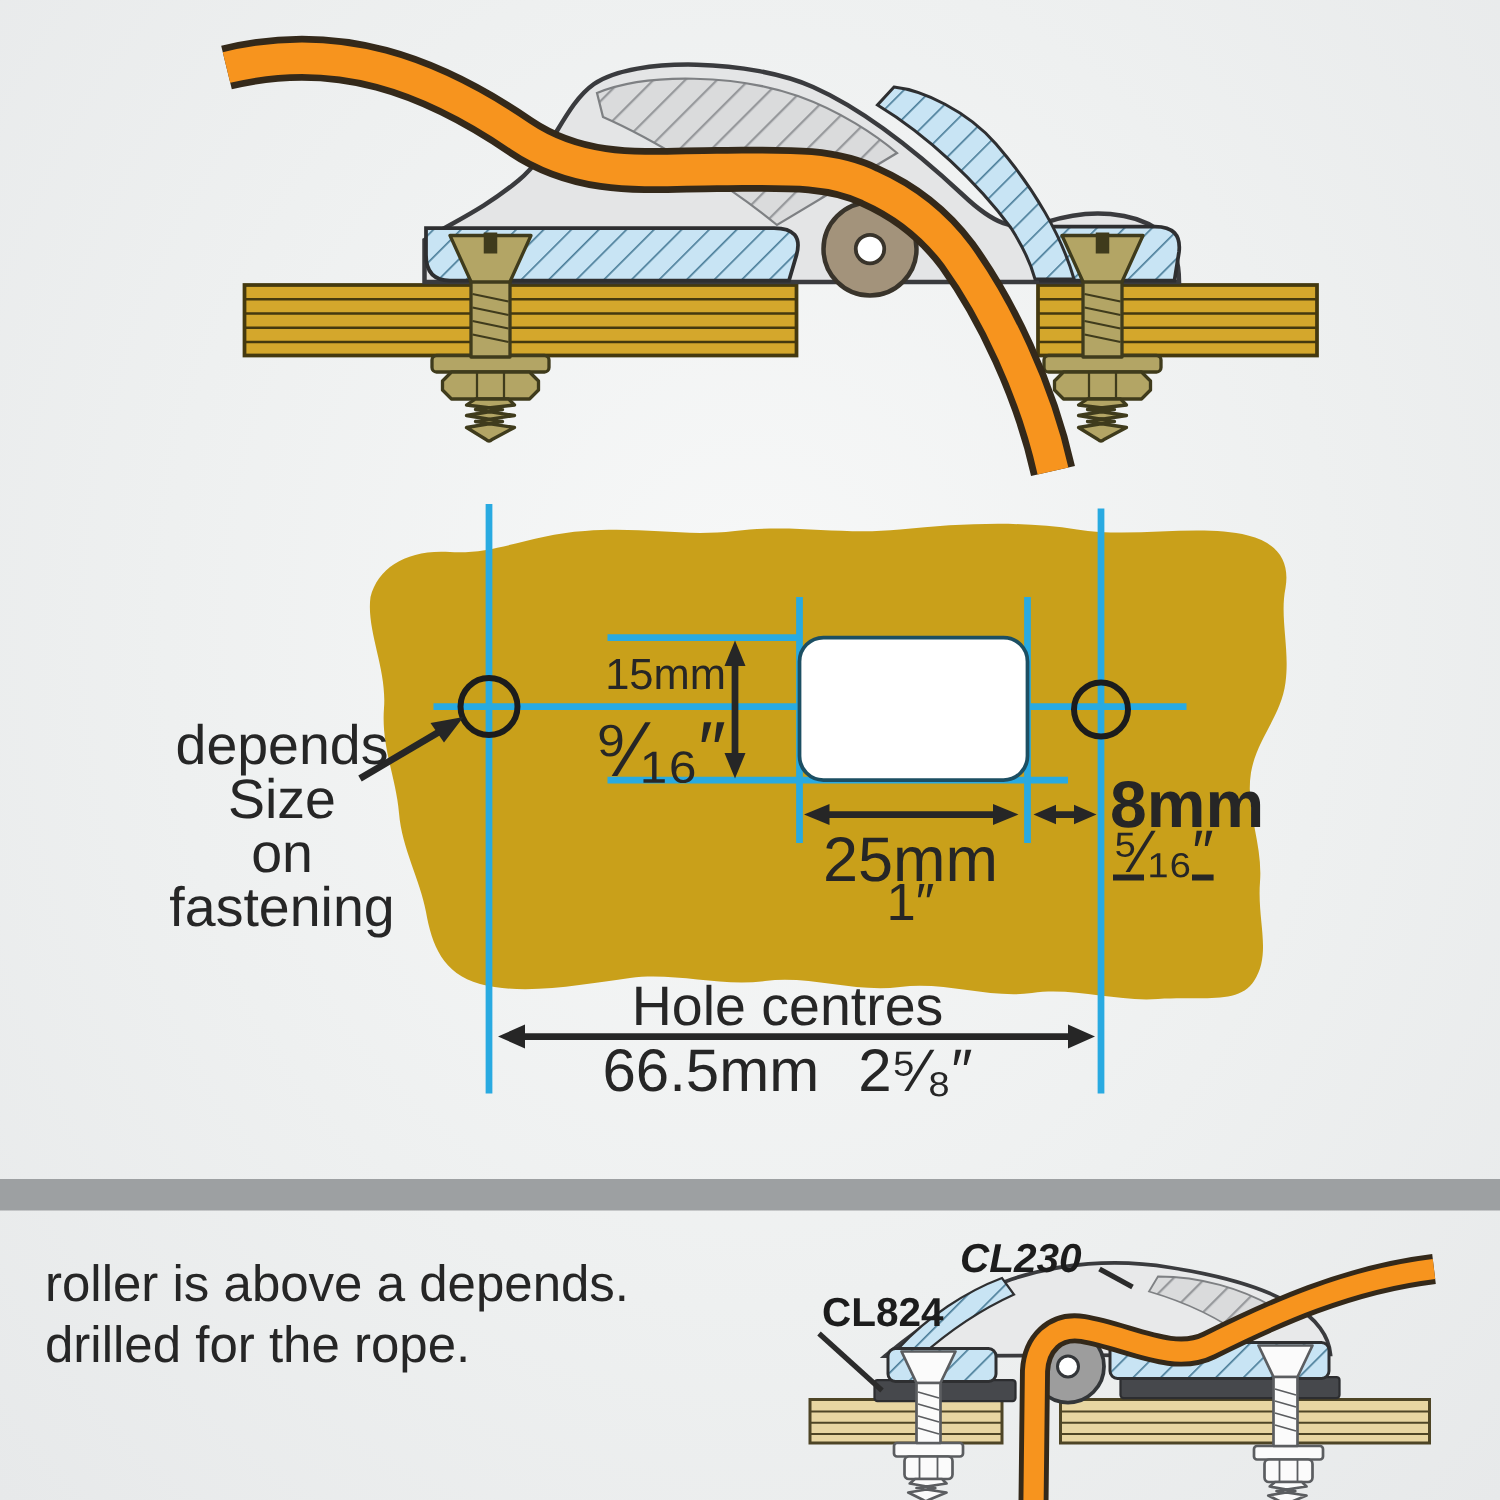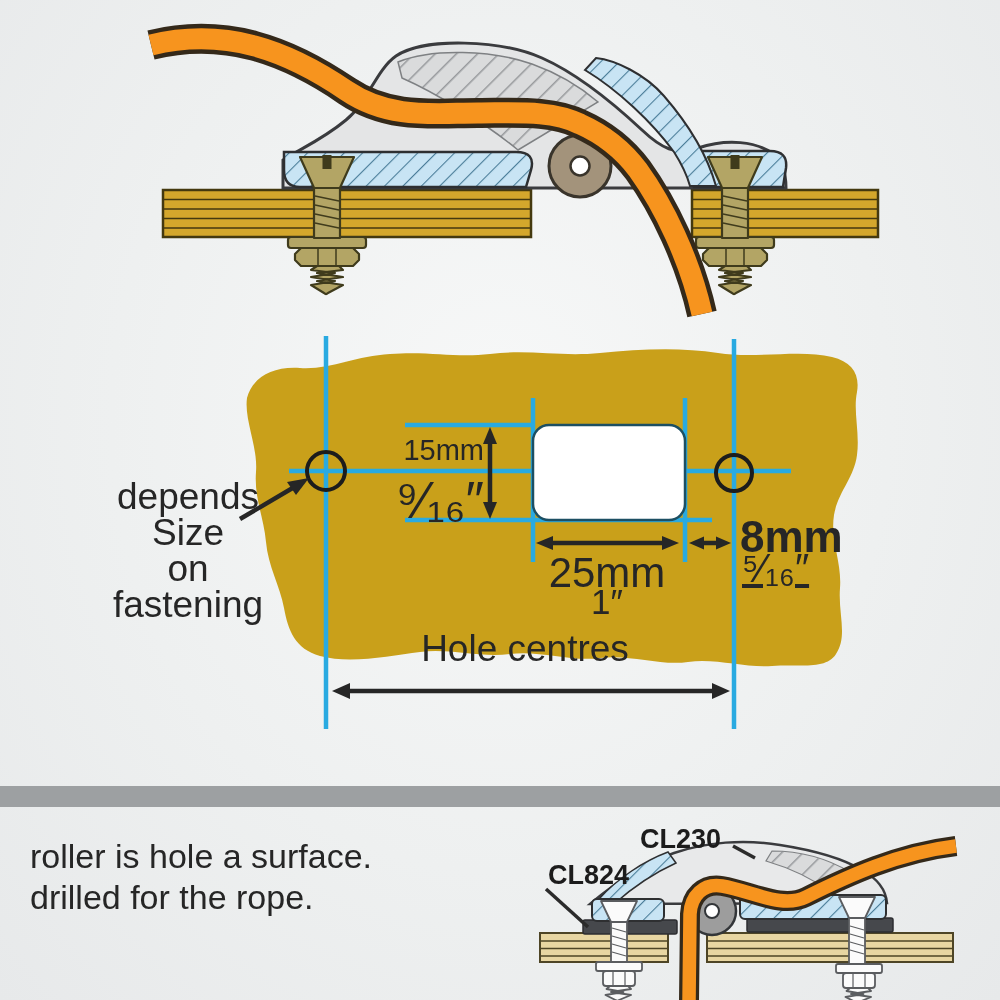--- a/index.html
+++ b/index.html
@@ -14,27 +14,27 @@
   .c{text-align:center;}
   .r{text-align:right;}
   .size-note{left:90px;top:479px;width:196px;text-align:center;font-size:37px;line-height:36px;}
   .size-note span{display:block;}
   .d15mm{left:354px;top:434px;width:130px;font-size:29px;}
   .d15in{left:354px;top:470px;width:130px;font-size:52px;}
   .d25mm{left:537px;top:549px;width:140px;font-size:42px;}
   .d25in{left:537px;top:582px;width:140px;font-size:35px;}
   .d8mm{left:740px;top:512px;font-size:44px;font-weight:bold;}
   .d8in{left:742px;top:546px;font-size:40px;text-decoration:underline;}
-  .holec-label{left:330px;top:628px;width:390px;font-size:37px;}
+  .holec-label{left:330px;top:650px;width:390px;font-size:37px;}
   .holec-vals{left:290px;top:692px;width:470px;font-size:40px;}
   .holec-vals .gap{display:inline-block;width:26px;}
   .footer-text{left:30px;top:836px;font-size:34px;line-height:41px;}
   .footer-text span{display:block;}
   .lab{position:absolute;font-size:27px;font-weight:bold;color:#1c1c1c;}
-  .lab-cl230{left:640px;top:824px;}
+  .lab-cl230{left:640px;top:824px;font-style:italic;}
   .lab-cl824{left:548px;top:860px;}
 </style>
 </head>
 <body>
 
 <div class="page">
 
 <svg width="1000" height="1000" viewBox="0 0 1000 1000">
   <defs>
     <pattern id="hb" width="13" height="13" patternUnits="userSpaceOnUse" patternTransform="rotate(45)">
@@ -192,22 +192,25 @@
 <div class="txt r d15mm">15mm</div>
 <div class="txt r d15in">⁹⁄₁₆″</div>
 
 <div class="txt c d25mm">25mm</div>
 <div class="txt c d25in">1″</div>
 
 <div class="txt d8mm">8mm</div>
 <div class="txt d8in">⁵⁄₁₆″</div>
 
 <div class="txt c holec-label">Hole centres</div>
+<div class="txt c holec-vals">
+  <span>66.5mm</span><span class="gap"></span><span>2⁵⁄₈″</span>
+</div>
 
 <div class="txt footer-text">
-  <span>roller is hole a surface.</span>
+  <span>roller is above a depends.</span>
   <span>drilled for the rope.</span>
 </div>
 
 <div class="lab lab-cl230">CL230</div>
 <div class="lab lab-cl824">CL824</div>
 
 </div>
 
 </body></html>

